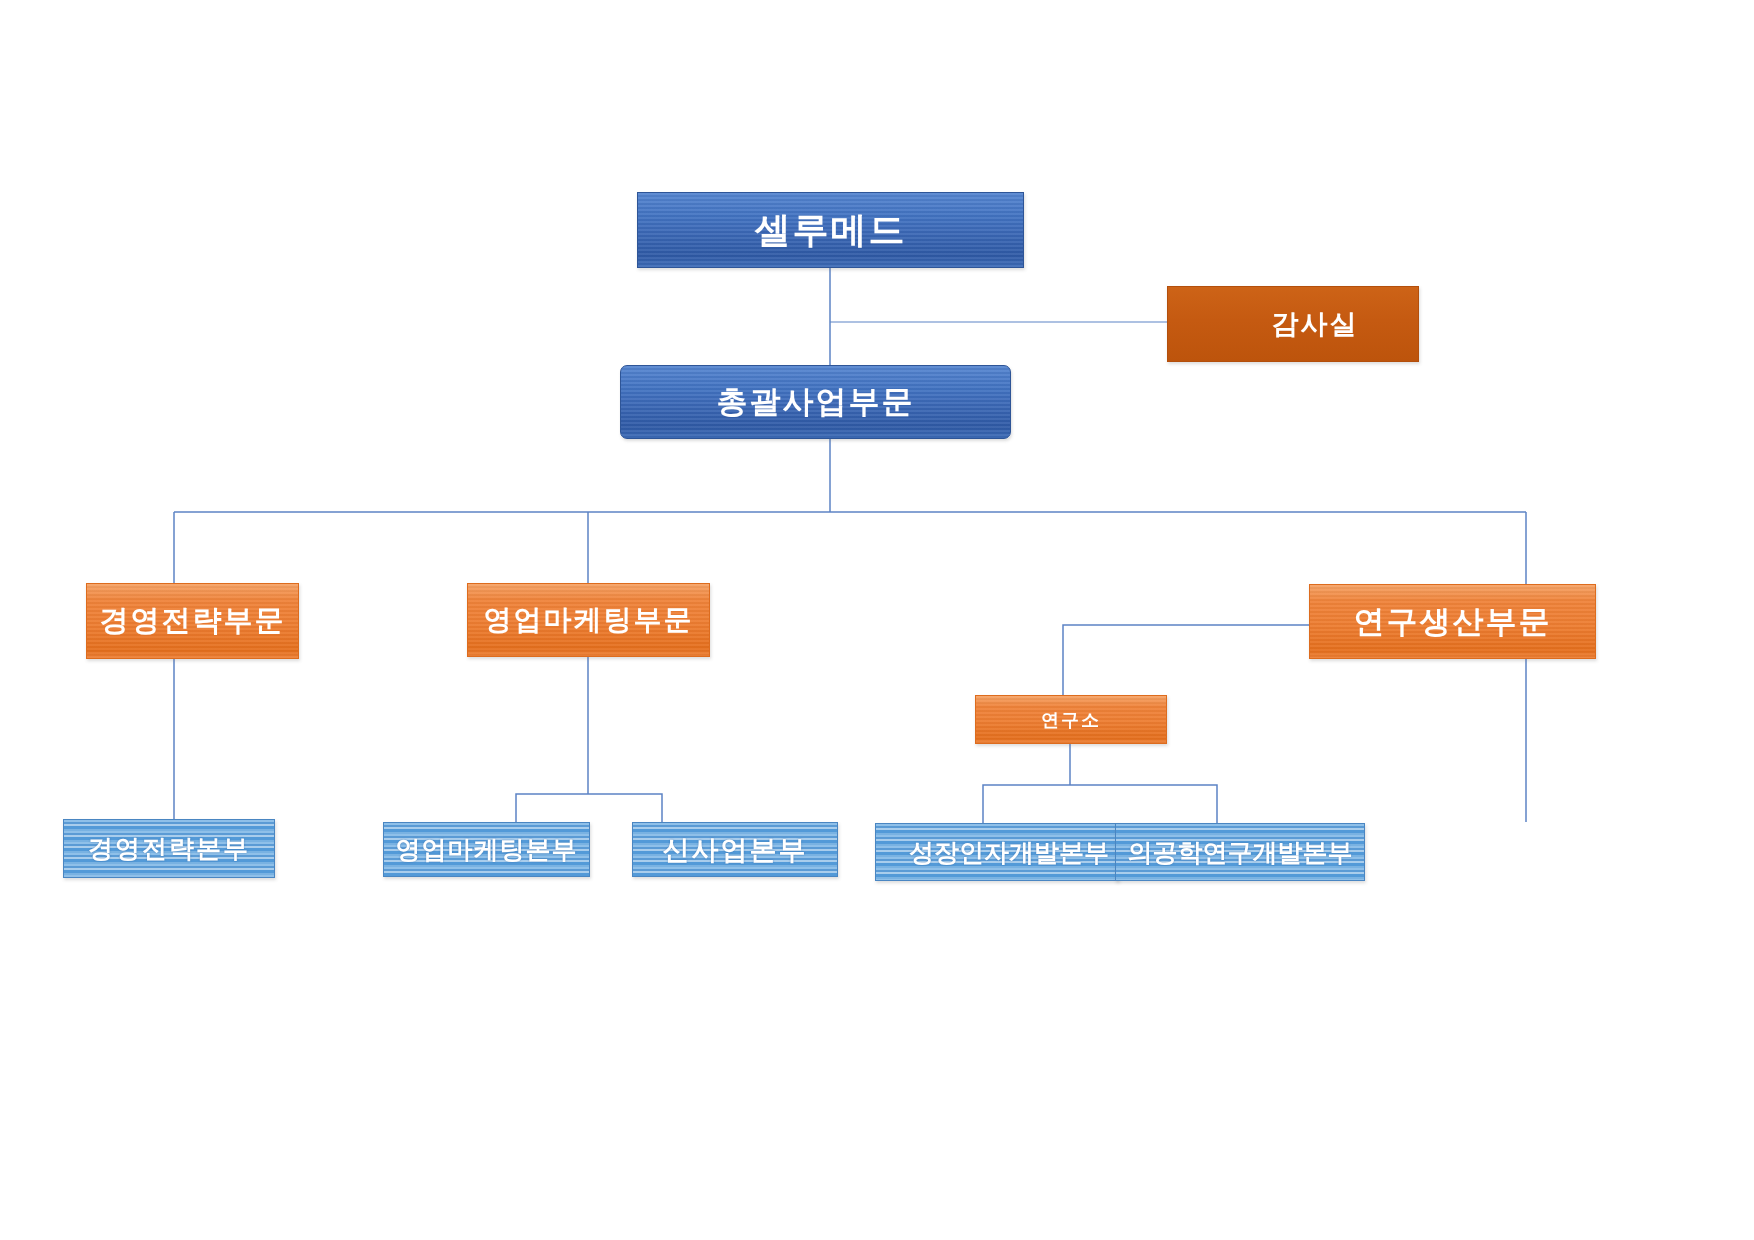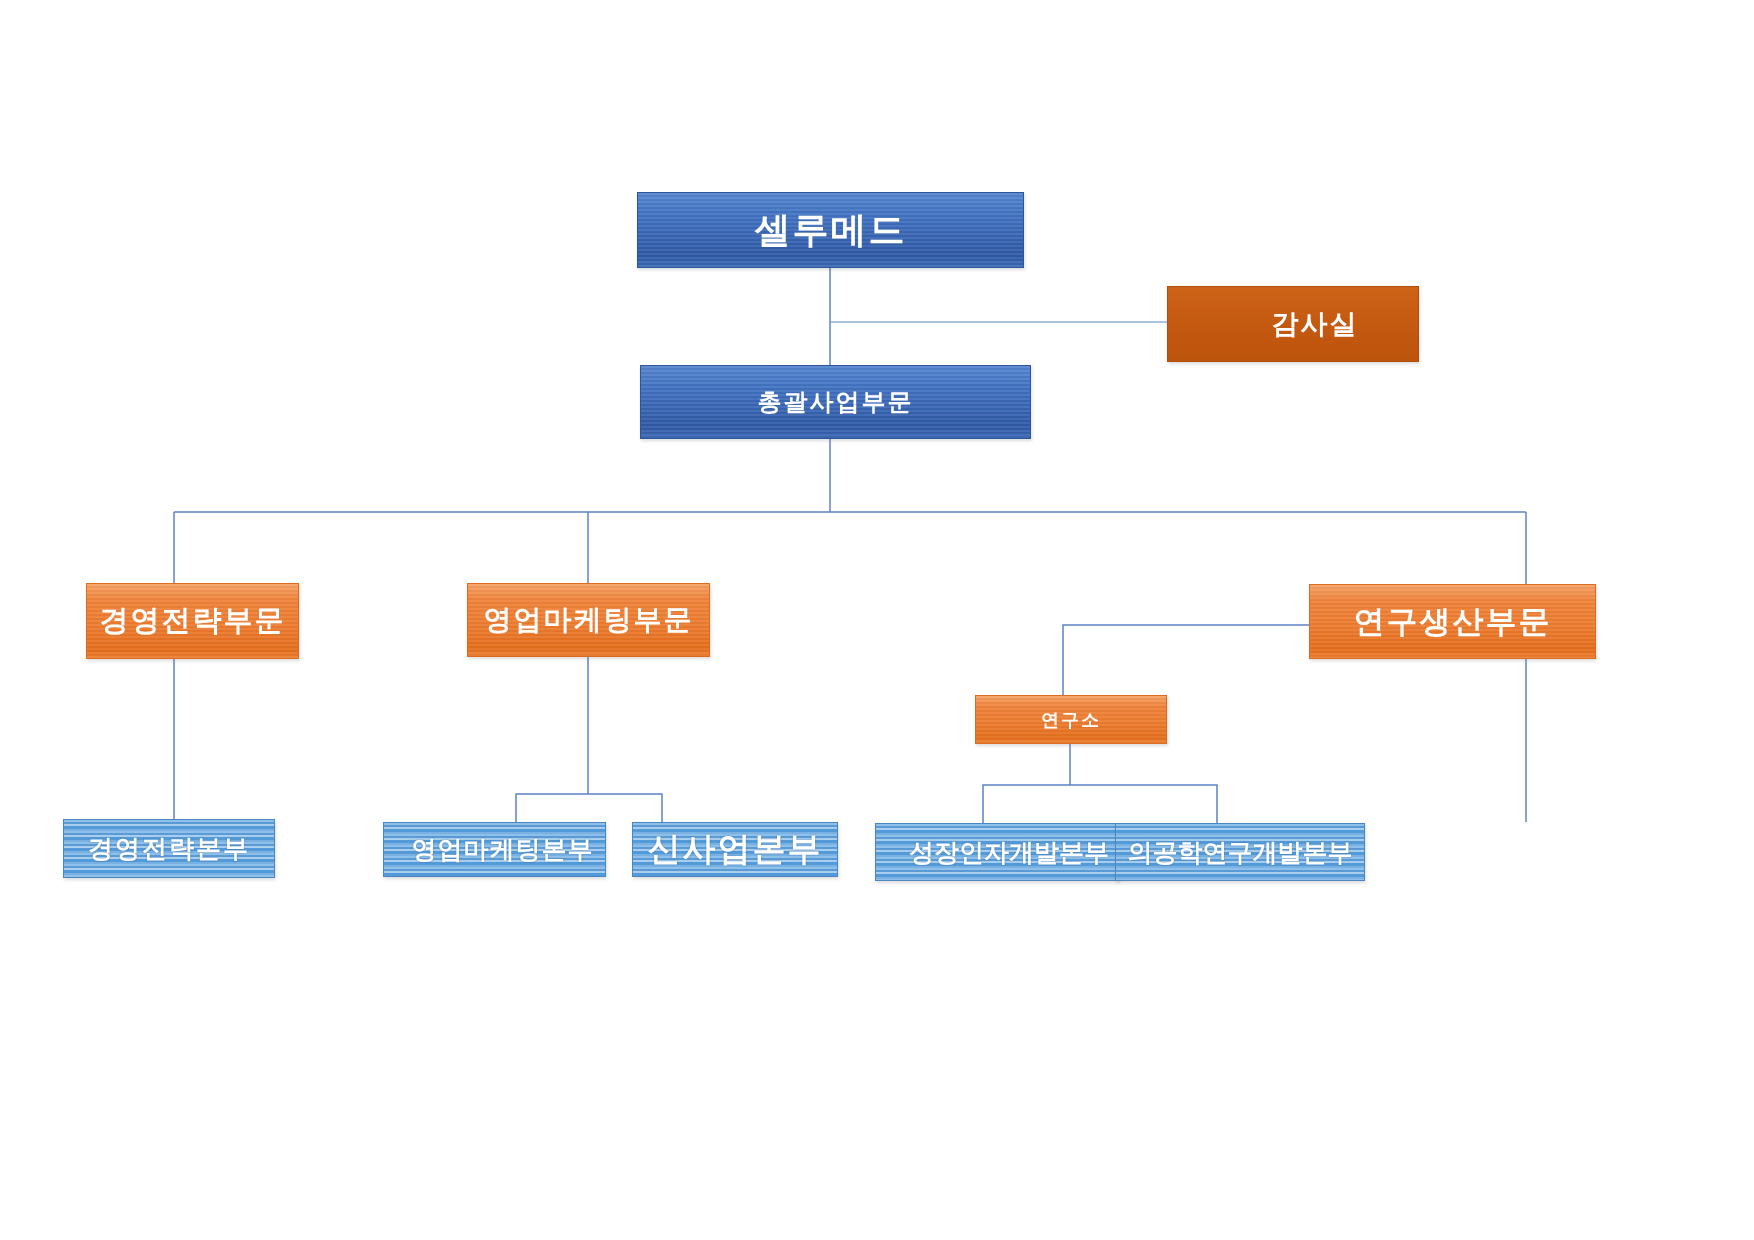--- a/index.html
+++ b/index.html
@@ -104,34 +104,34 @@
       <path d="M1070,742 V785"></path>
 
       <path d="M983,823 V785 H1217 V830"></path>
     </g>
   </svg>
 
   <div class="node box-blue" style="left:637px; top:192px; width:385px; height:74px; font-size:36px;">셀루메드</div>
 
   <div class="node box-dkorange" style="left:1167px; top:286px; width:206px; height:74px; font-size:27px;">감사실</div>
 
-  <div class="node box-blue" style="left:640px; top:365px; width:389px; height:72px; font-size:24px;">총괄사업부문</div>
+  <div class="node box-blue" style="left:620px; top:365px; width:389px; height:72px; font-size:31px;border-radius:7px;">총괄사업부문</div>
 
   <div class="node box-orange" style="left:86px; top:583px; width:211px; height:74px; font-size:29px;">경영전략부문</div>
 
   <div class="node box-orange" style="left:467px; top:583px; width:241px; height:72px; font-size:28px;">영업마케팅부문</div>
 
   <div class="node box-orange" style="left:1309px; top:584px; width:285px; height:73px; font-size:31px;text-align:center;">연구생산부문</div>
 
   <div class="node box-orange" style="left:975px; top:695px; width:190px; height:47px; font-size:18px;">연구소</div>
 
   <div class="node box-light" style="left:63px; top:819px; width:210px; height:57px; font-size:25px;">경영전략본부</div>
 
-  <div class="node box-light" style="left:383px; top:822px; width:205px; height:53px; font-size:25px; letter-spacing:1px;padding-left:16px;">영업마케팅본부</div>
+  <div class="node box-light" style="left:383px; top:822px; width:205px; height:53px; font-size:25px; letter-spacing:1px;">영업마케팅본부</div>
 
-  <div class="node box-light" style="left:632px; top:822px; width:204px; height:53px; font-size:33px;">신사업본부</div>
+  <div class="node box-light" style="left:632px; top:822px; width:204px; height:53px; font-size:27px;">신사업본부</div>
 
   <div class="node box-light" style="left:875px; top:823px; width:218px; height:56px; font-size:25px; letter-spacing:0;padding-left:24px;">성장인자개발본부</div>
 
   <div class="node box-light" style="left:1115px; top:823px; width:248px; height:56px; font-size:25px; letter-spacing:0;">의공학연구개발본부</div>
 
 
 </div>
 
 </body></html>

